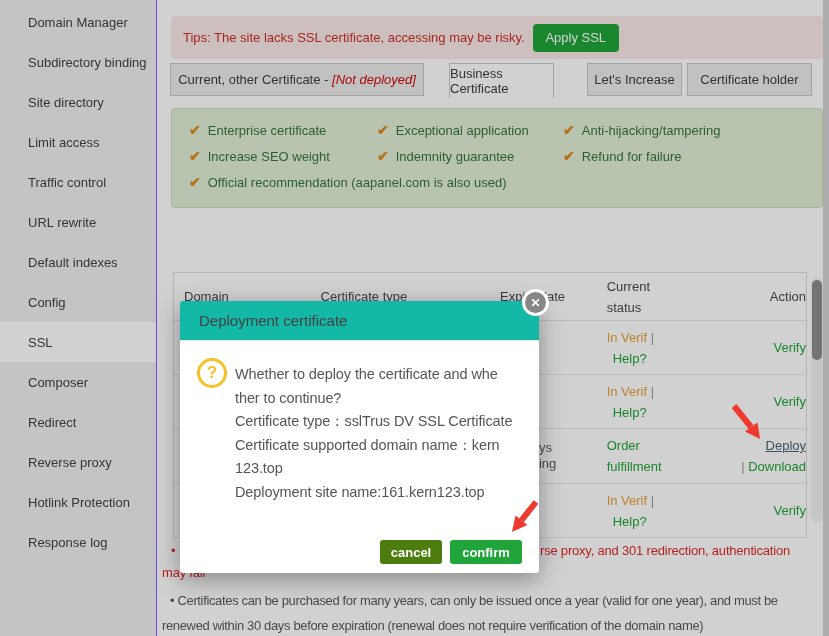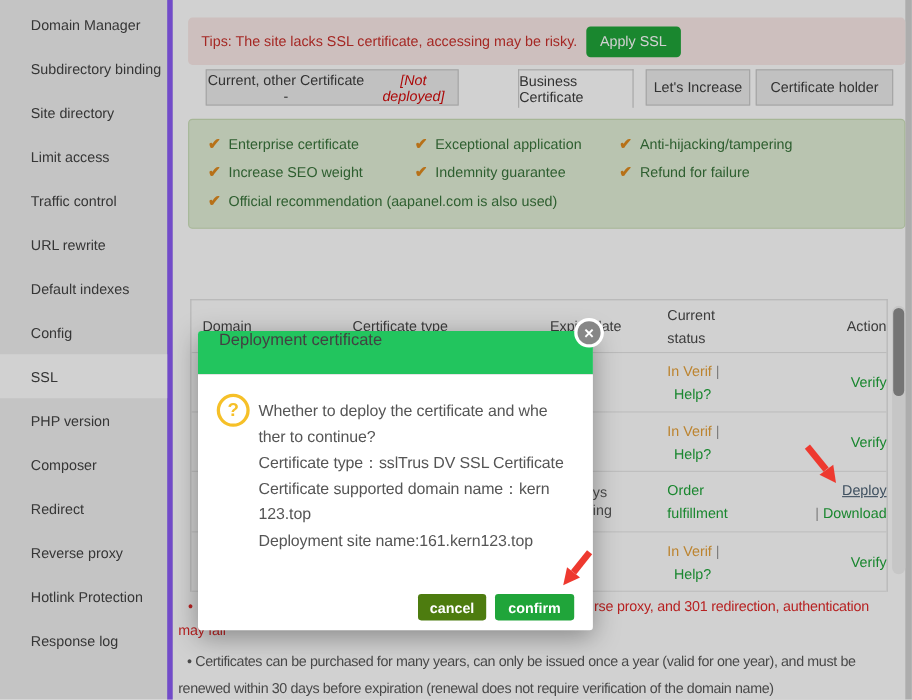--- a/index.html
+++ b/index.html
@@ -7,21 +7,21 @@
   body {
     position:relative; overflow:hidden;
     font-family:"Liberation Sans", sans-serif;
     background:#ffffff; font-size:13px; color:#444;
   }
   
   .content { position:absolute; inset:0; z-index:1; }
   .right-strip { position:absolute; left:823px; top:0; width:6px; height:636px; background:#d4d4d4; }
 
   
-  .sidebar { position:absolute; left:0; top:0; width:157px; height:636px; background:#f0f0f0; border-right:5px solid #8b5cf6; padding-top:2px; }
+  .sidebar { position:absolute; left:0; top:0; width:157px; height:636px; background:#f0f0f0; border-right:1px solid #8b5cf6; padding-top:2px; }
   .side-item { height:40px; display:flex; align-items:center; padding-left:28px; color:#424242; font-size:13px; cursor:pointer; }
   .side-item.active { background:#ffffff; }
 
   
   .tips { position:absolute; left:171px; top:16px; width:652px; height:43px; background:#fbeae8; border-radius:4px; display:flex; align-items:center; padding-left:12px; }
   .tips-text { color:#c9302c; font-size:13px; }
   .btn-green { background:#20a53a; color:#fff; border:none; border-radius:4px; font-family:inherit; cursor:pointer; }
   .apply-btn { margin-left:8px; width:86px; height:28px; font-size:13px; }
 
   
@@ -68,21 +68,21 @@
   .nr-frag2 { left:162px; top:564px; }
   .note-gray { position:absolute; color:#5a5a5a; font-size:13px; letter-spacing:-0.35px; line-height:18px; }
   .ng-line1 { left:170px; top:592px; }
   .ng-line2 { left:162px; top:617px; }
 
   
   .overlay { position:absolute; inset:0; background:rgba(0,0,0,0.18); z-index:50; }
 
   
   .modal { position:absolute; left:180px; top:301px; width:359px; height:272px; background:#fff; border-radius:3px; box-shadow:0 6px 24px rgba(0,0,0,0.35); z-index:100; }
-  .modal-header { height:40px; background:#22c55e; border-bottom:1px solid #e4e4e4; border-radius:3px 3px 0 0; display:flex; align-items:flex-start; padding-left:19px; color:#424242; font-size:15px; }
+  .modal-header { height:40px; background:#14b8a6; border-bottom:1px solid #e4e4e4; border-radius:3px 3px 0 0; display:flex; align-items:center; padding-left:19px; color:#424242; font-size:15px; }
   .modal-close { position:absolute; right:-10px; top:-12px; width:27px; height:27px; background:#ffffff; border-radius:50%; display:flex; align-items:center; justify-content:center; cursor:pointer; }
   .modal-close-inner { width:21px; height:21px; background:#878787; border-radius:50%; color:#fff; font-size:12px; font-weight:bold; display:flex; align-items:center; justify-content:center; }
   .q-icon { position:absolute; left:17px; top:57px; width:30px; height:30px; border:3px solid #f6c028; border-radius:50%; color:#f6c028; font-size:17px; font-weight:bold; text-align:center; line-height:24px; }
   .modal-body { position:absolute; left:55px; top:62px; width:290px; font-size:14.5px; line-height:23.5px; color:#555; letter-spacing:-0.1px; }
   .modal-body div { white-space:nowrap; }
   .modal-footer { position:absolute; right:17px; bottom:9px; display:flex; gap:8px; }
   .m-btn { height:24px; border:none; border-radius:3px; color:#fff; font-weight:bold; font-size:13px; font-family:inherit; cursor:pointer; }
   .cancel-btn { width:62px; background:#4d7c0f; }
   .confirm-btn { width:72px; background:#20a53a; }
 
@@ -98,38 +98,37 @@
   <aside class="sidebar">
     <div class="side-item">Domain Manager</div>
     <div class="side-item">Subdirectory binding</div>
     <div class="side-item">Site directory</div>
     <div class="side-item">Limit access</div>
     <div class="side-item">Traffic control</div>
     <div class="side-item">URL rewrite</div>
     <div class="side-item">Default indexes</div>
     <div class="side-item">Config</div>
     <div class="side-item active">SSL</div>
-    <div class="side-item">PHP version</div>
     <div class="side-item">Composer</div>
     <div class="side-item">Redirect</div>
     <div class="side-item">Reverse proxy</div>
     <div class="side-item">Hotlink Protection</div>
     <div class="side-item">Response log</div>
   </aside>
 
   <div class="tips">
     <span class="tips-text">Tips: The site lacks SSL certificate, accessing may be risky.</span>
     <button class="btn-green apply-btn">Apply SSL</button>
   </div>
 
   <div class="tabs">
-    <div class="tab" style="left:17px; width:230px;text-align:center;">
+    <div class="tab" style="left:0; width:254px;text-align:center;">
       <span>Current, other Certificate - </span>&nbsp;<span class="red">[Not deployed]</span>
     </div>
-    <div class="tab active" style="left:301px; width:105px;">Business Certificate</div>
+    <div class="tab active" style="left:279px; width:105px;">Business Certificate</div>
     <div class="tab" style="left:417px; width:95px;">Let's Increase</div>
     <div class="tab" style="left:517px; width:125px;">Certificate holder</div>
   </div>
 
   <div class="features">
     <div class="feat">
         <span class="chk">✔</span>
         <span>Enterprise certificate</span>
       </div>
     <div class="feat">

